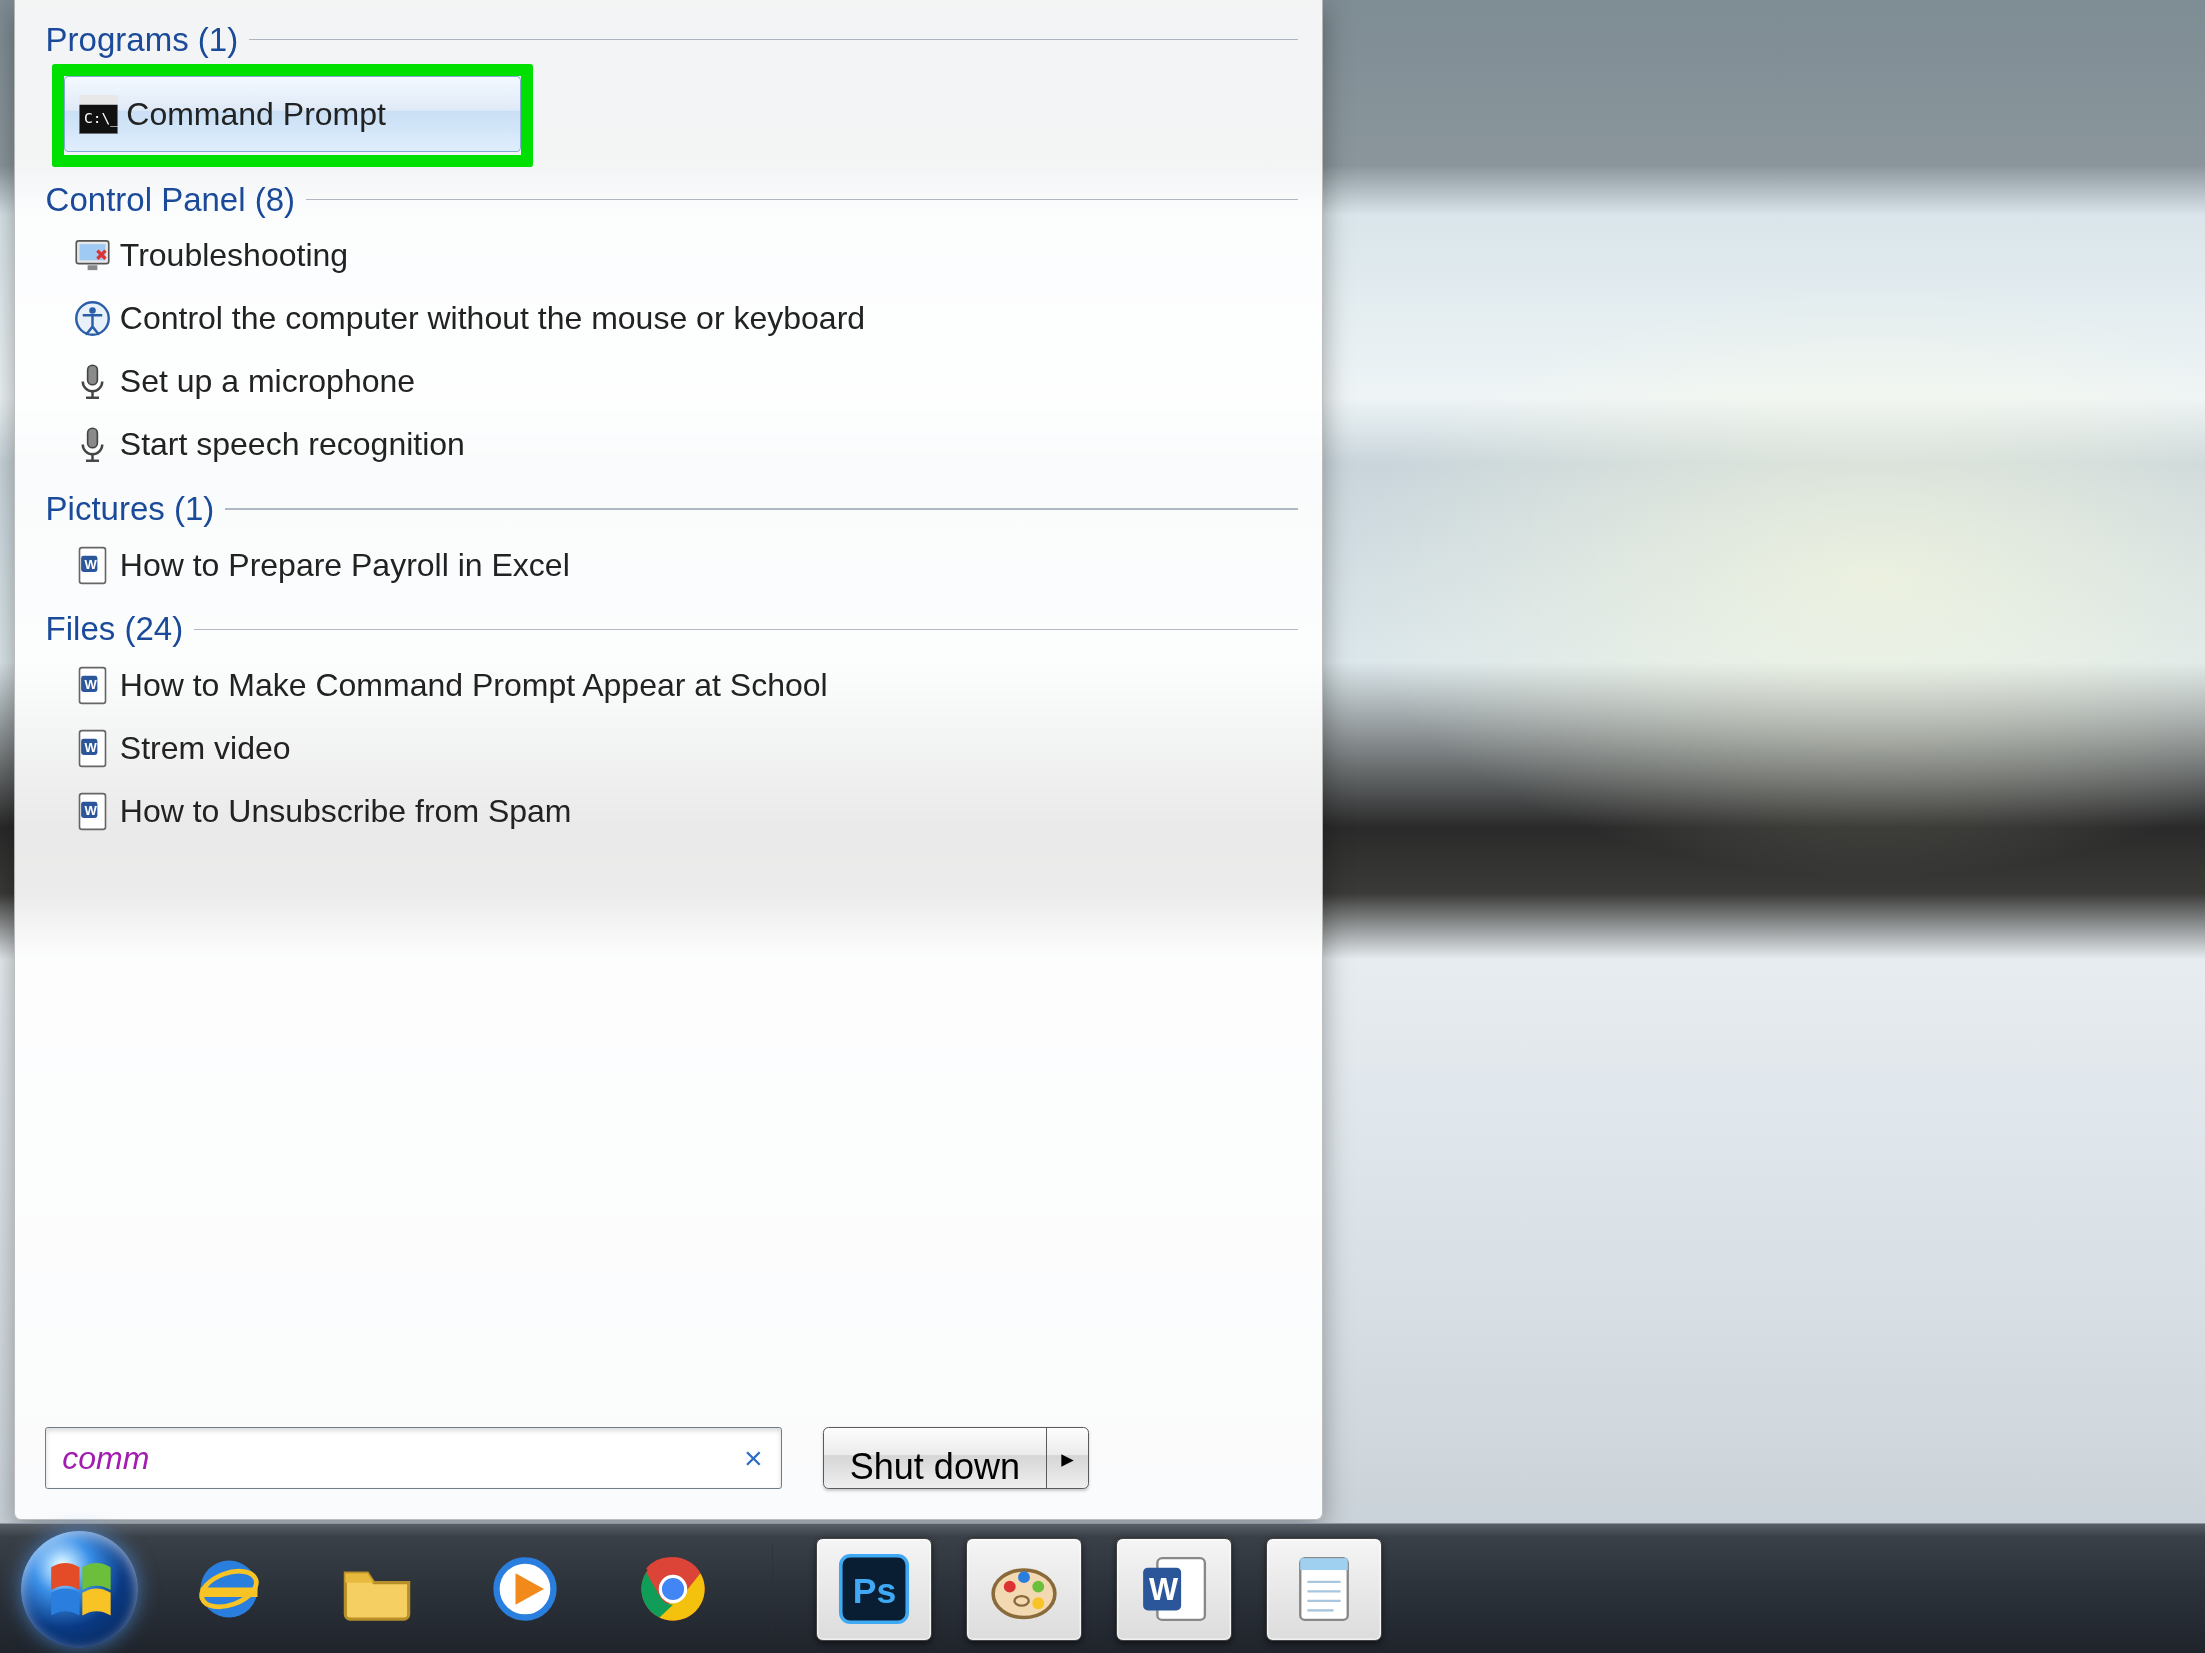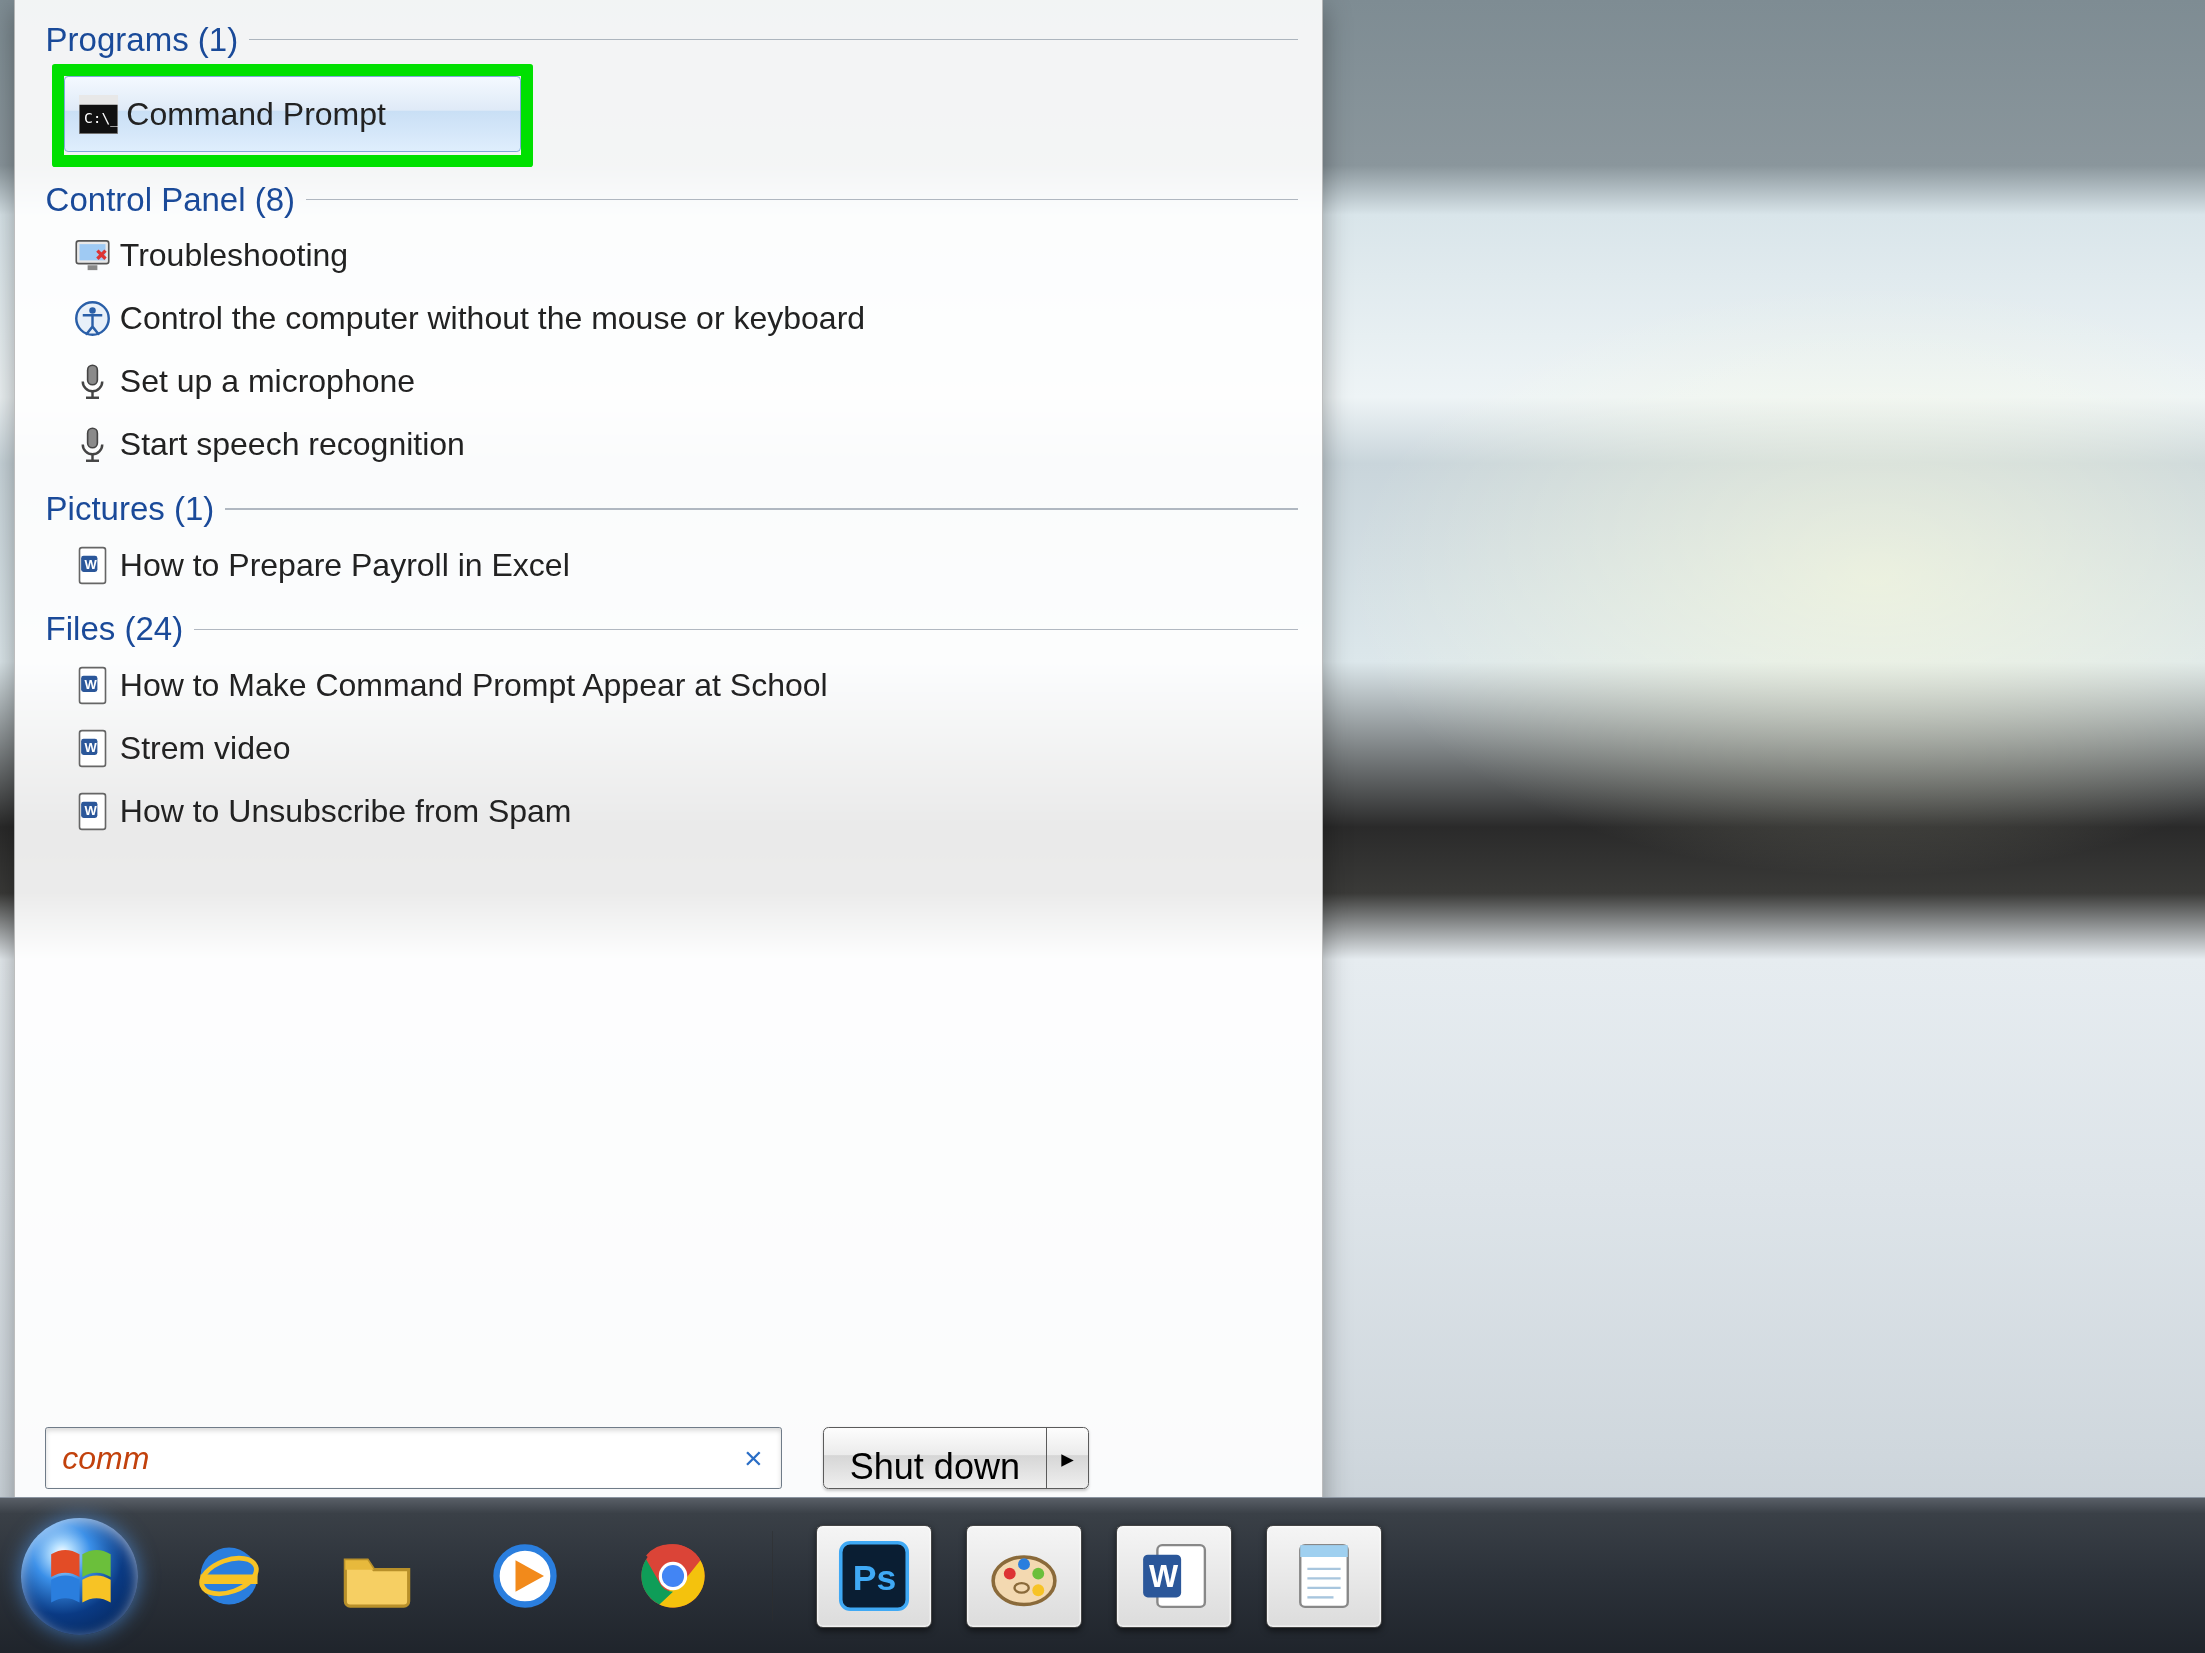--- a/index.html
+++ b/index.html
@@ -111,21 +111,21 @@
     box-shadow:inset 0 2.8px 5.5px rgba(0,0,0,0.15);
   }
   .search-wrap input {
     flex:1 1 auto;
     border:none;
     outline:none;
     font-size:32px;
     font-style:italic;
     padding:0 16.5px;
     background:transparent;
-    color:#c2410c;
+    color:#a21caf;
   }
   .clear-btn {
     width:55px; height:100%;
     display:flex; align-items:center; justify-content:center;
     color:#2a6ec6;
     font-size:32px;
     cursor:pointer;
   }
 
   .shutdown-group {
@@ -149,21 +149,21 @@
     width:41px;
     display:flex; align-items:center; justify-content:center;
     cursor:pointer;
     font-size:25px;
   }
 
   
   .taskbar {
     position:absolute;
     left:0; right:0; bottom:0;
-    height:157px;
+    height:131px;
     background:linear-gradient(to bottom,#595f67 0%,#3a4047 10%,#2c323a 50%,#1f242b 100%);
     border-top:1.4px solid #8a94a0;
     display:flex;
     align-items:center;
     padding-left:20.7px;
     gap:34px;
   }
   .tb-sep {
     width:1.4px; height:90px;
     background:rgba(255,255,255,0.15);

